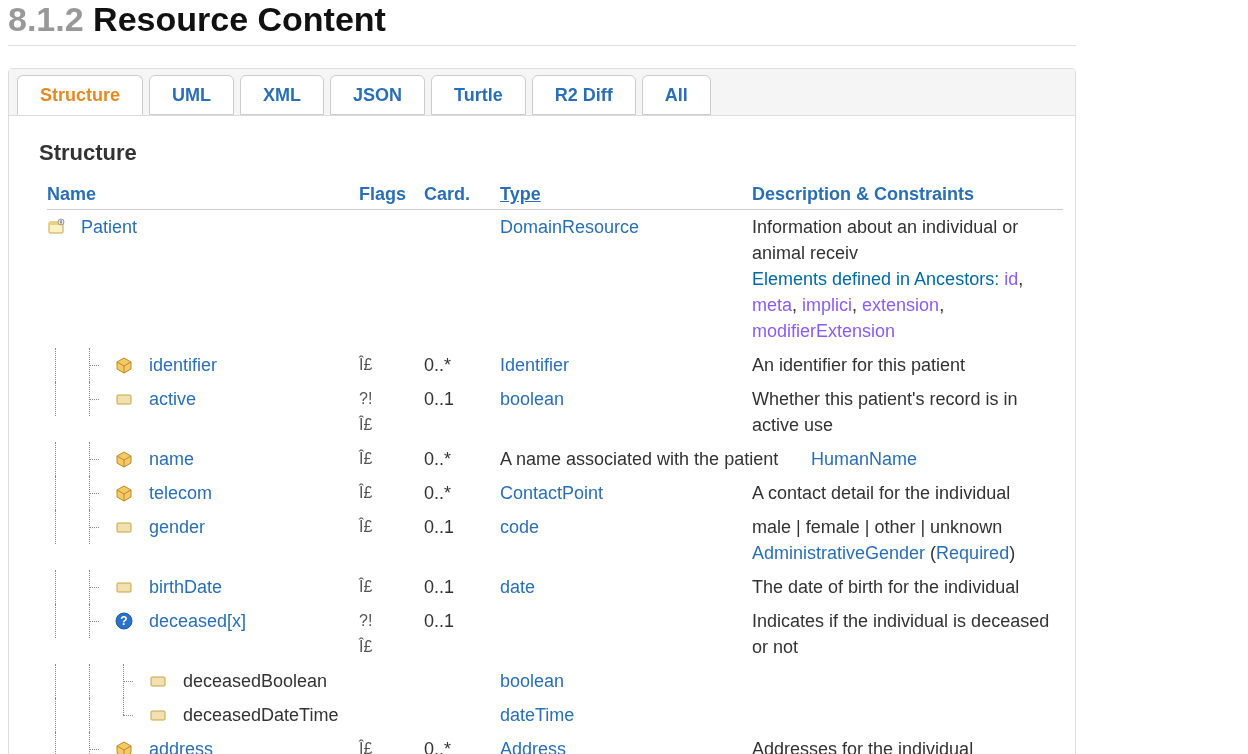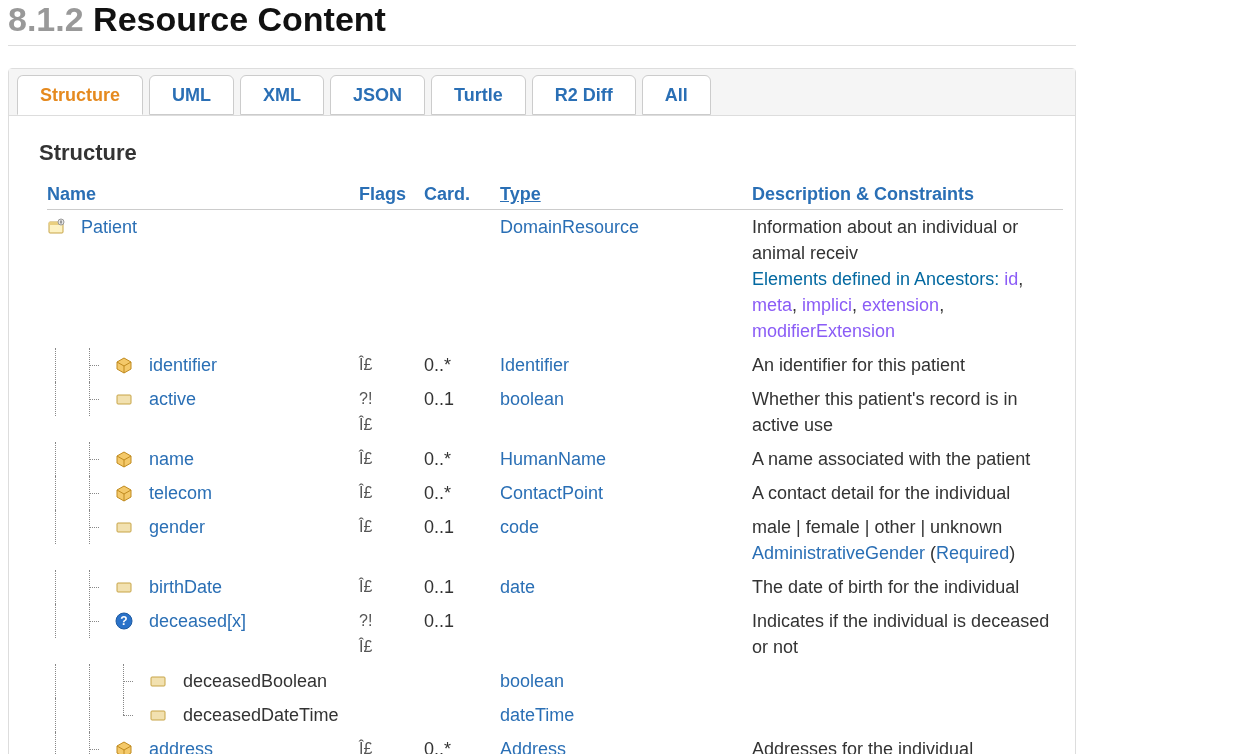--- a/index.html
+++ b/index.html
@@ -272,24 +272,24 @@
                       <use href="#ico-cube"></use>
                     </svg>
                   </span>
                   <span class="link">name</span>
                 </div>
               </div>
               <div class="cell col-flags">
                 <div>Î£</div>
               </div>
               <div class="cell col-card">0..*</div>
+              <div class="cell col-desc">
+                <div>A name associated with the patient</div>
+              </div>
               <div class="cell col-type"><span class="link">HumanName</span></div>
-              <div class="cell col-desc">
-                <div>A name associated with the patient</div>
-              </div>
             </div>
             <div class="row">
               <div class="cell col-name">
                 <div class="name-inner">
                   <span class="tree-spacer line"></span>
                   <span class="tree-conn cont"></span>
                   <span class="icon">
                     <svg viewBox="0 0 18 18">
                       <use href="#ico-cube"></use>
                     </svg>

